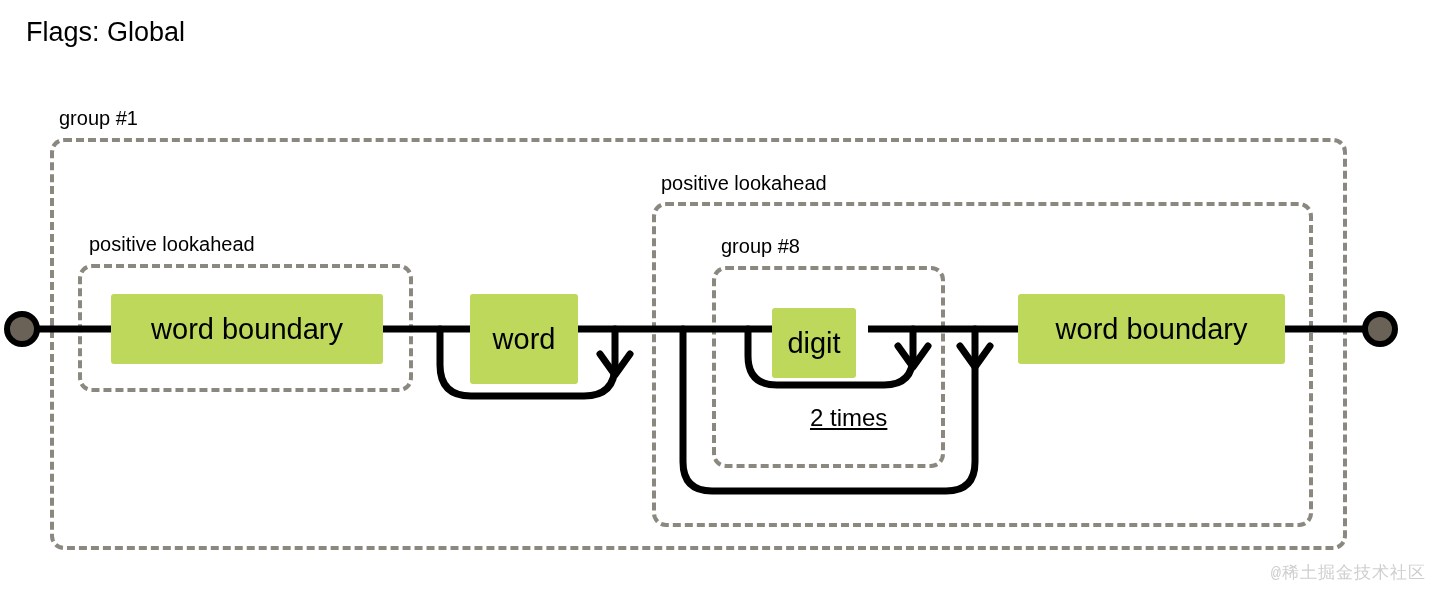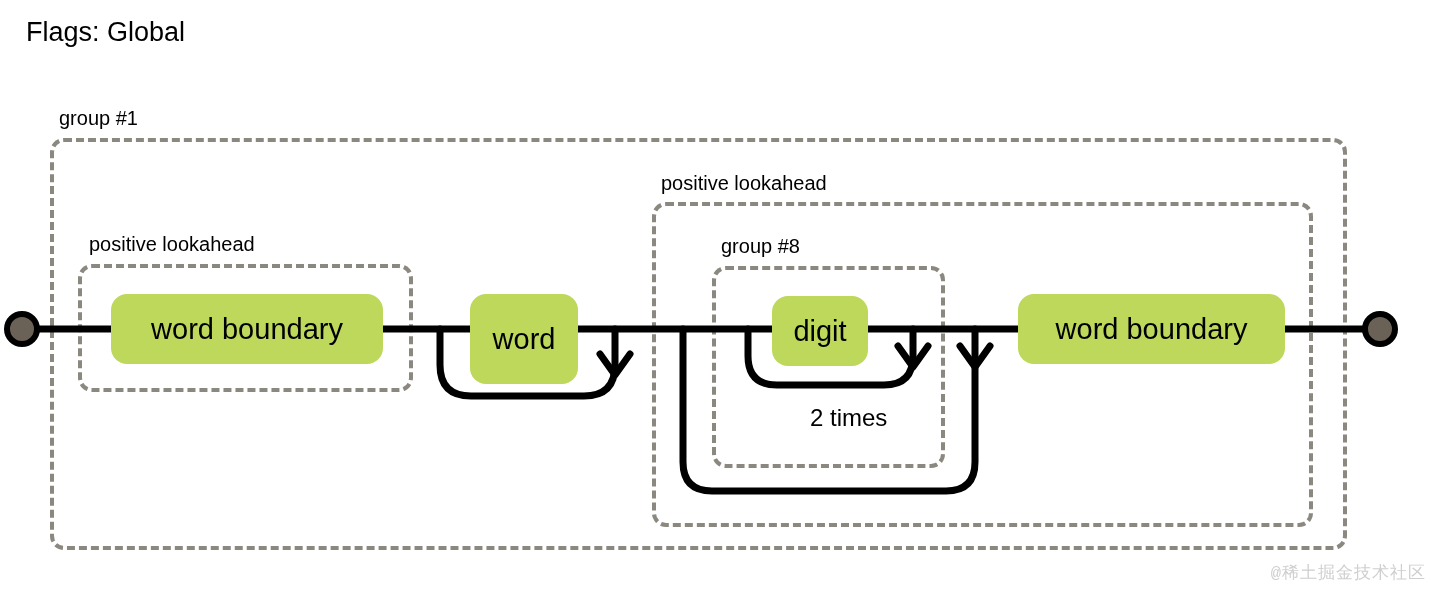--- a/index.html
+++ b/index.html
@@ -44,21 +44,21 @@
     background: #ffffff;
     padding: 0 5px;
     white-space: nowrap;
   }
 
   
   .token {
     position: absolute;
     box-sizing: border-box;
     background: #bdd85b;
-    border-radius: 16px;
+    border-radius: 3px;
     display: flex;
     align-items: center;
     justify-content: center;
     font-size: 29px;
     line-height: 1;
     color: #000;
     white-space: nowrap;
     z-index: 6;
   }
 
@@ -133,19 +133,19 @@
   <path d="M 960 346 L 975 367 L 990 346" stroke="#000000" stroke-width="7" fill="none" stroke-linecap="round" stroke-linejoin="round"></path>
 
   <circle cx="22" cy="329" r="15" fill="#6b6257" stroke="#000000" stroke-width="6"></circle>
   <circle cx="1380" cy="329" r="15" fill="#6b6257" stroke="#000000" stroke-width="6"></circle>
 </svg>
 
 <div class="token" style="left:111px; top:294px; width:272px; height:70px;">word boundary</div>
 
 <div class="token" style="left:470px; top:294px; width:108px; height:90px;">word</div>
 
-<div class="token" style="left:772px; top:296px; width:96px; height:70px;">digit</div>
+<div class="token" style="left:772px; top:308px; width:84px; height:70px;">digit</div>
 
 <div class="token" style="left:1018px; top:294px; width:267px; height:70px;">word boundary</div>
 
-<div class="quant-label" style="left:810px; top:406px;">2 times</div>
+<div class="quant-label" style="left:810px; top:406px;text-decoration:underline;">2 times</div>
 
 <div id="watermark">@稀土掘金技术社区</div>
 
 </body></html>

